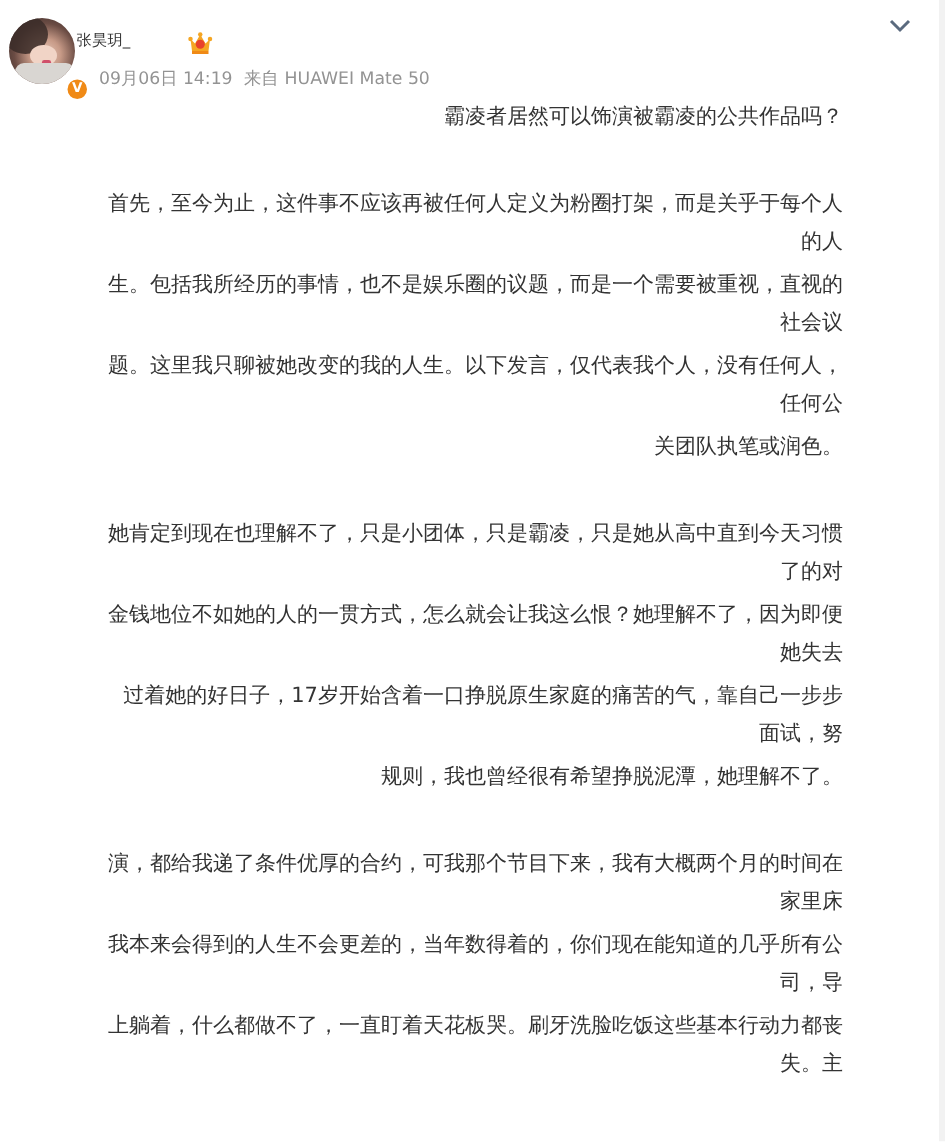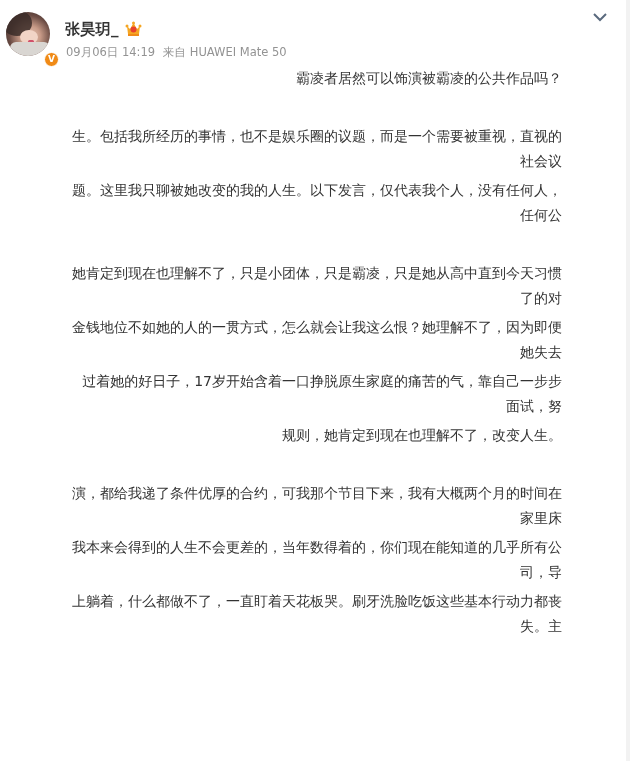--- a/index.html
+++ b/index.html
@@ -38,22 +38,22 @@
     .avatar .pillow {
       position: absolute; left: 4px; top: 30px; width: 40px; height: 16px;
       background: #d9d6d2; border-radius: 6px;
     }
     .vip-badge {
       position: absolute; left: 38px; top: 40px; width: 13px; height: 13px;
       border-radius: 50%; background: #f08a16; border: 1.5px solid #ffffff;
       color: #fff; font-size: 9px; font-weight: bold; line-height: 13px; text-align: center;
     }
     .username {
-      position: absolute; left: 65px; top: 20px;
-      font-size: 15px; font-weight: bold; color: #333333; letter-spacing: 0.3px;
+      position: absolute; left: 51px; top: 20px;
+      font-size: 10px; font-weight: normal; color: #333333; letter-spacing: 0.3px;
     }
     .crown-icon {
       position: absolute; left: 125px; top: 21px; width: 17px; height: 16px;
     }
     .meta {
       position: absolute; left: 66px; top: 45px;
       font-size: 11.5px; color: #939393;
     }
     .meta span { margin-right: 4px; margin-top: 16px; }
     .chevron {
@@ -99,28 +99,30 @@
   </div>
 
   <svg class="chevron" viewBox="0 0 16 10">
     <path d="M2 2 L8 8 L14 2" fill="none" stroke="#5a6a7e" stroke-width="2"></path>
   </svg>
 
   <div class="content">
     <p>霸凌者居然可以饰演被霸凌的公共作品吗？</p>
     <div class="gap"></div>
 
+    <p>首先，至今为止，这件事不应该再被任何人定义为粉圈打架，而是关乎于每个人的人</p>
     <p>生。包括我所经历的事情，也不是娱乐圈的议题，而是一个需要被重视，直视的社会议</p>
     <p>题。这里我只聊被她改变的我的人生。以下发言，仅代表我个人，没有任何人，任何公</p>
+    <p>关团队执笔或润色。</p>
     <div class="gap"></div>
 
     <p>她肯定到现在也理解不了，只是小团体，只是霸凌，只是她从高中直到今天习惯了的对</p>
     <p>金钱地位不如她的人的一贯方式，怎么就会让我这么恨？她理解不了，因为即便她失去</p>
     <p>过着她的好日子，17岁开始含着一口挣脱原生家庭的痛苦的气，靠自己一步步面试，努</p>
-    <p>规则，她肯定到现在也理解不了，改变人生。</p>
+    <p>规则，我也曾经很有希望挣脱泥潭，她理解不了。</p>
     <div class="gap"></div>
 
     <p>演，都给我递了条件优厚的合约，可我那个节目下来，我有大概两个月的时间在家里床</p>
     <p>我本来会得到的人生不会更差的，当年数得着的，你们现在能知道的几乎所有公司，导</p>
     <p>上躺着，什么都做不了，一直盯着天花板哭。刷牙洗脸吃饭这些基本行动力都丧失。主</p>
 
   </div>
 </div>
 
 <div class="scroll-strip"></div>

